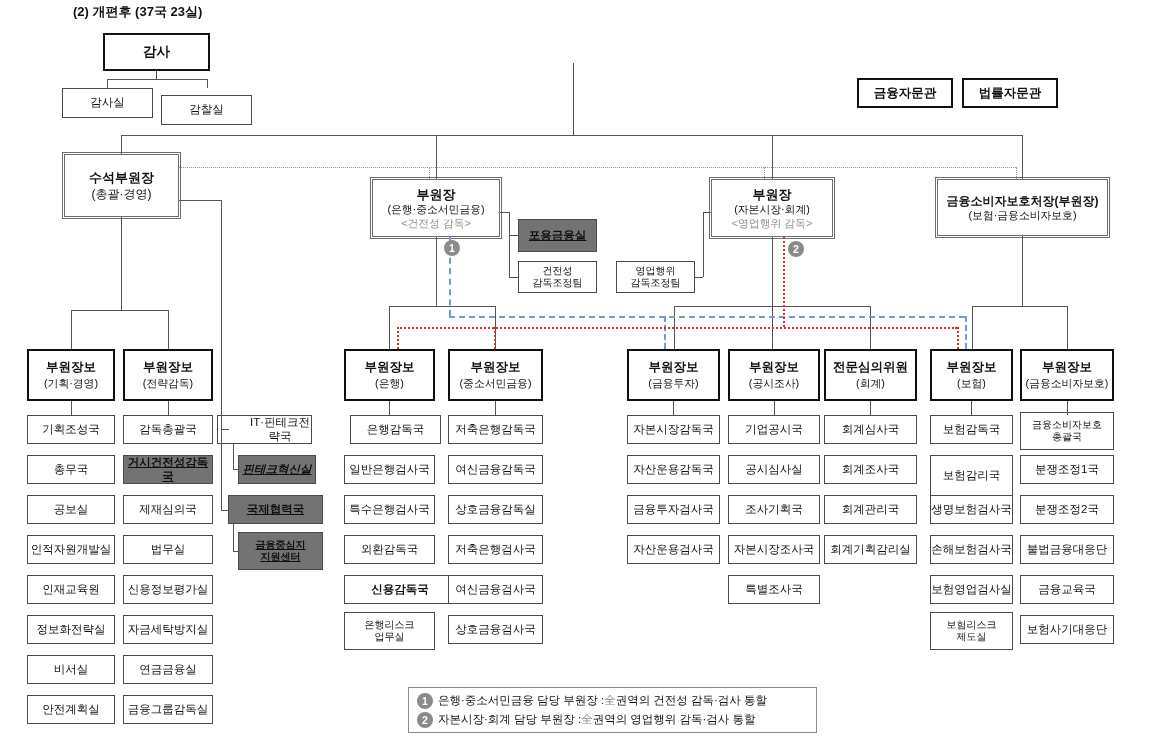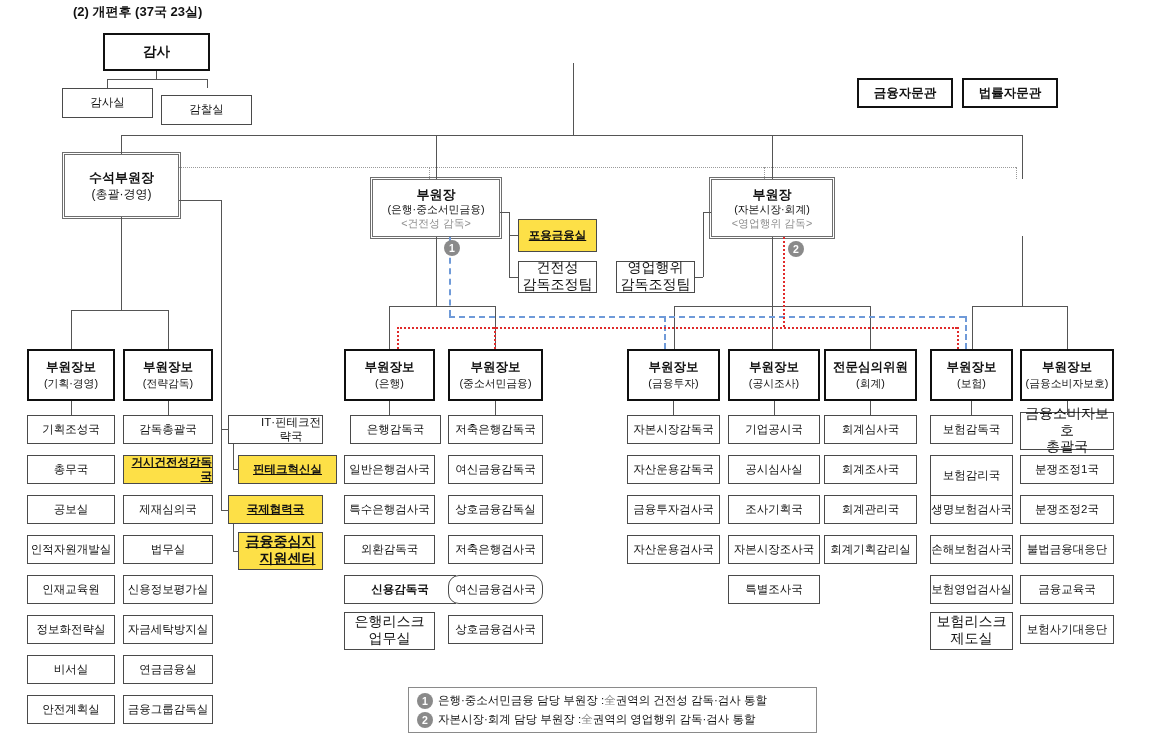--- a/index.html
+++ b/index.html
@@ -2,22 +2,22 @@
 <html><head>
 <meta charset="utf-8">
 <style>
   html,body{margin:0;padding:0;background:#fff;}
   body{width:1174px;height:751px;position:relative;overflow:hidden;
        font-family:"Liberation Sans","DejaVu Sans",sans-serif;color:#111;}
   #stage{position:absolute;left:0;top:0;width:1174px;height:751px;}
   .box{position:absolute;box-sizing:border-box;border:1px solid #4a4a4a;background:#fff;
        display:flex;align-items:center;justify-content:center;flex-direction:column;
        text-align:center;font-size:11.5px;line-height:1.18;white-space:pre-line;}
-  .box.hl{background:#fde047;font-weight:bold;text-decoration:underline;text-align:right;}
-  .box.twoline{font-size:14px;font-family:Liberation Serif, serif;}
+  .box.hl{background:#737373;font-weight:bold;text-decoration:underline;}
+  .box.twoline{font-size:10px;}
   .hdr{border:2.5px solid #0f0f0f;font-weight:bold;font-size:12.5px;}
   .hdr .sub{font-weight:normal;font-size:10.8px;margin-top:2px;}
   .bbold{border:2.5px solid #111;font-weight:bold;font-size:13px;}
   .dbl{border:1px solid #6e6e6e;outline:1px solid #6e6e6e;outline-offset:1px;}
   .dbl .t{font-weight:bold;font-size:13px;}
   .dbl .s{font-size:10.8px;margin-top:1px;}
   .gsub{color:#8f8f8f;}
   .line{position:absolute;}
   .ls{background:#555;}
   .lg{border-top:1px dotted #9a9a9a;height:0!important;}
@@ -64,20 +64,24 @@
   </div>
   <div class="badge" style="left:444px;top:240px;">1</div>
 
   <div class="box dbl" style="left:711px;top:179px;width:122px;height:58px;">
     <span class="t">부원장</span>
     <span class="s">(자본시장·회계)</span>
     <span class="s gsub">&lt;영업행위 감독&gt;</span>
   </div>
   <div class="badge" style="left:788px;top:241px;">2</div>
 
+  <div class="box dbl" style="left:937px;top:179px;width:171px;height:57px;">
+    <span class="t" style="font-size:12px;">금융소비자보호처장(부원장)</span>
+    <span class="s">(보험·금융소비자보호)</span>
+  </div>
 
   <div class="box hl" style="left:518px;top:219px;width:79px;height:33px;font-size:11.5px;">포용금융실</div>
   <div class="box twoline" style="left:518px;top:261px;width:79px;height:32px;">건전성
 감독조정팀</div>
   <div class="box twoline" style="left:616px;top:261px;width:79px;height:32px;">영업행위
 감독조정팀</div>
 
   <div id="gen">
       <div class="box hdr" style="left: 27px; top: 349px; width: 88px; height: 52px;"><span>부원장보</span><span class="sub">(기획·경영)</span></div>
       <div class="box " style="left: 27px; top: 415px; width: 88px; height: 29px;">기획조성국</div>
@@ -90,39 +94,39 @@
       <div class="box " style="left: 27px; top: 695px; width: 88px; height: 29px;">안전계획실</div>
       <div class="box hdr" style="left: 123px; top: 349px; width: 90px; height: 52px;"><span>부원장보</span><span class="sub">(전략감독)</span></div>
       <div class="box " style="left: 123px; top: 415px; width: 90px; height: 29px;">감독총괄국</div>
       <div class="box hl " style="left: 123px; top: 455px; width: 90px; height: 29px;">거시건전성감독국</div>
       <div class="box " style="left: 123px; top: 495px; width: 90px; height: 29px;">제재심의국</div>
       <div class="box " style="left: 123px; top: 535px; width: 90px; height: 29px;">법무실</div>
       <div class="box " style="left: 123px; top: 575px; width: 90px; height: 29px;">신용정보평가실</div>
       <div class="box " style="left: 123px; top: 615px; width: 90px; height: 29px;">자금세탁방지실</div>
       <div class="box " style="left: 123px; top: 655px; width: 90px; height: 29px;">연금금융실</div>
       <div class="box " style="left: 123px; top: 695px; width: 90px; height: 29px;">금융그룹감독실</div>
-      <div class="box " style="left: 228px; top: 415px; width: 95px; height: 29px; padding-left: 31px;">IT·핀테크전략국</div>
-      <div class="box hl " style="left: 238px; top: 455px; width: 99px; height: 29px;">핀테크혁신실</div>
+      <div class="box " style="left: 217px; top: 415px; width: 95px; height: 29px; padding-left: 31px;">IT·핀테크전략국</div>
+      <div class="box hl " style="left: 238px; top: 455px; width: 78px; height: 29px; font-style: italic;">핀테크혁신실</div>
       <div class="box hl " style="left: 228px; top: 495px; width: 95px; height: 29px;">국제협력국</div>
       <div class="box hl twoline" style="left: 238px; top: 532px; width: 85px; height: 38px;">금융중심지
 지원센터</div>
       <div class="box hdr" style="left: 344px; top: 349px; width: 91px; height: 52px;"><span>부원장보</span><span class="sub">(은행)</span></div>
       <div class="box " style="left: 350px; top: 415px; width: 91px; height: 29px;">은행감독국</div>
       <div class="box " style="left: 344px; top: 455px; width: 91px; height: 29px;">일반은행검사국</div>
       <div class="box " style="left: 344px; top: 495px; width: 91px; height: 29px;">특수은행검사국</div>
       <div class="box " style="left: 344px; top: 535px; width: 91px; height: 29px;">외환감독국</div>
       <div class="box " style="left: 344px; top: 575px; width: 112px; height: 29px; font-weight: bold;">신용감독국</div>
       <div class="box twoline" style="left: 344px; top: 612px; width: 91px; height: 38px;">은행리스크
 업무실</div>
       <div class="box hdr" style="left: 448px; top: 349px; width: 95px; height: 52px;"><span>부원장보</span><span class="sub">(중소서민금융)</span></div>
       <div class="box " style="left: 448px; top: 415px; width: 95px; height: 29px;">저축은행감독국</div>
       <div class="box " style="left: 448px; top: 455px; width: 95px; height: 29px;">여신금융감독국</div>
       <div class="box " style="left: 448px; top: 495px; width: 95px; height: 29px;">상호금융감독실</div>
       <div class="box " style="left: 448px; top: 535px; width: 95px; height: 29px;">저축은행검사국</div>
-      <div class="box " style="left: 448px; top: 575px; width: 95px; height: 29px; border-radius: 11px;">여신금융검사국</div>
+      <div class="box " style="left: 448px; top: 575px; width: 95px; height: 29px;">여신금융검사국</div>
       <div class="box " style="left: 448px; top: 615px; width: 95px; height: 29px;">상호금융검사국</div>
       <div class="box hdr" style="left: 627px; top: 349px; width: 93px; height: 52px;"><span>부원장보</span><span class="sub">(금융투자)</span></div>
       <div class="box " style="left: 627px; top: 415px; width: 93px; height: 29px;">자본시장감독국</div>
       <div class="box " style="left: 627px; top: 455px; width: 93px; height: 29px;">자산운용감독국</div>
       <div class="box " style="left: 627px; top: 495px; width: 93px; height: 29px;">금융투자검사국</div>
       <div class="box " style="left: 627px; top: 535px; width: 93px; height: 29px;">자산운용검사국</div>
       <div class="box hdr" style="left: 728px; top: 349px; width: 92px; height: 52px;"><span>부원장보</span><span class="sub">(공시조사)</span></div>
       <div class="box " style="left: 728px; top: 415px; width: 92px; height: 29px;">기업공시국</div>
       <div class="box " style="left: 728px; top: 455px; width: 92px; height: 29px;">공시심사실</div>
       <div class="box " style="left: 728px; top: 495px; width: 92px; height: 29px;">조사기획국</div>

